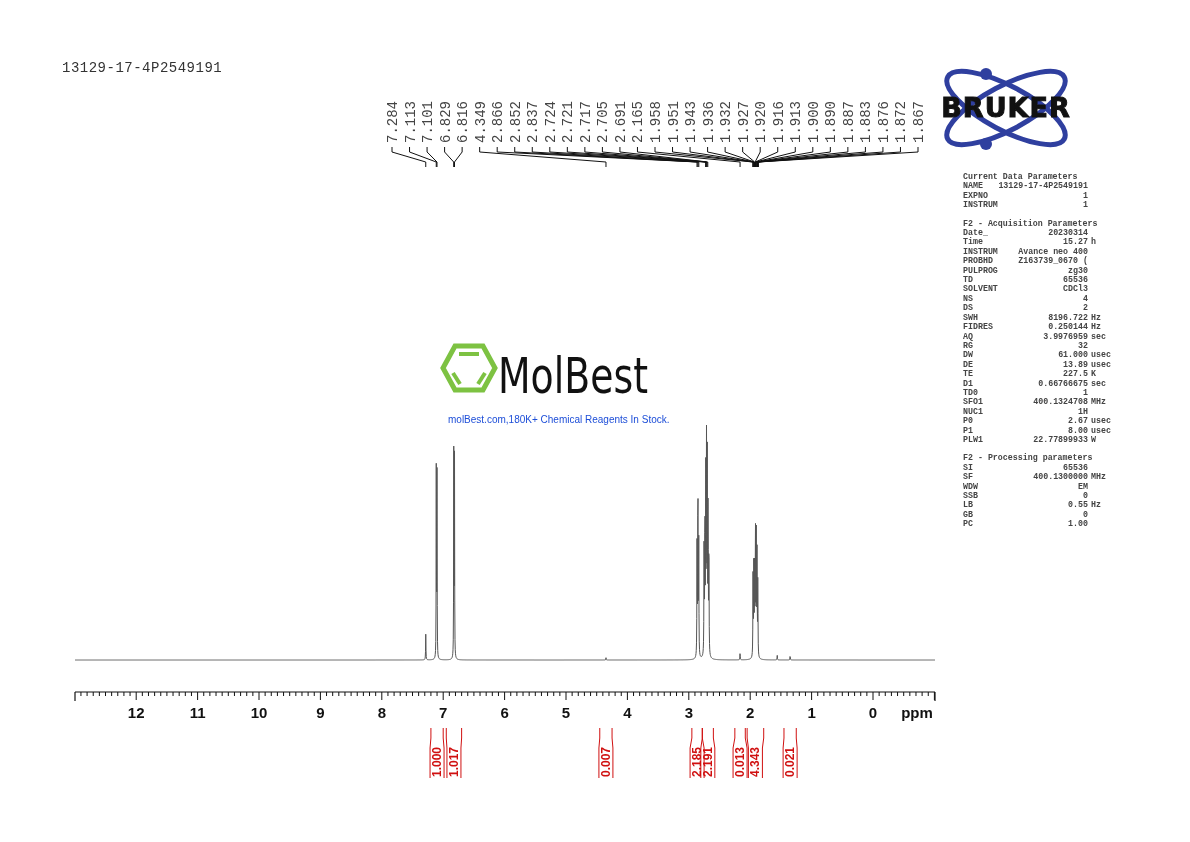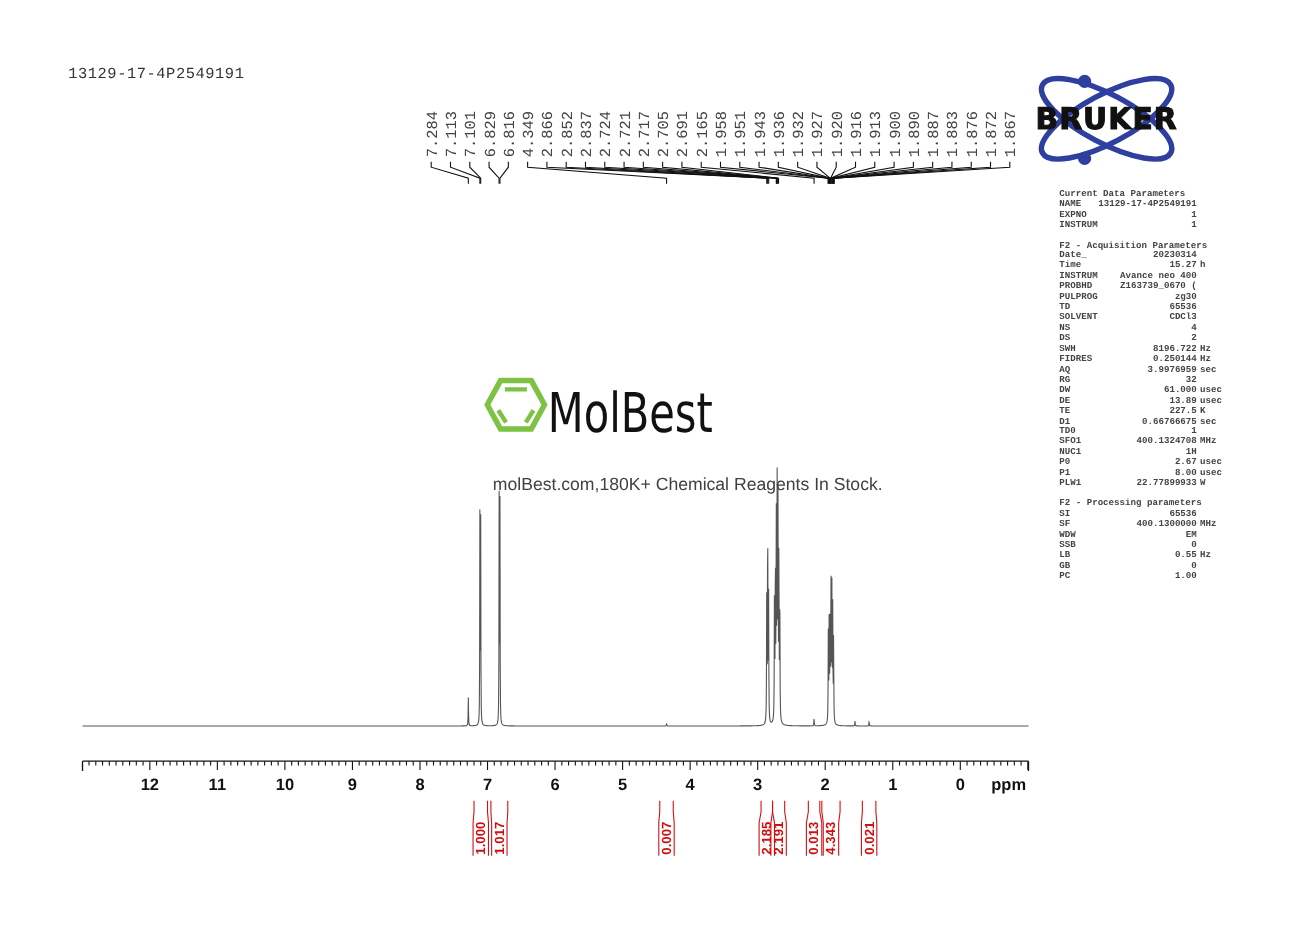--- a/index.html
+++ b/index.html
@@ -11,21 +11,21 @@
   .integ-label { font-family:"Liberation Sans", sans-serif; font-weight:bold; font-size:12px; fill:#d01010; }
   .params { position:absolute; left:963px; top:172px; width:152px; font-family:"Liberation Mono", monospace; font-size:8.3px; line-height:9.4px; color:#444;font-weight:bold; }
   .params .sec-title { white-space:nowrap; }
   .params .row { display:flex; white-space:nowrap; }
   .params .row .k { flex:0 0 auto; }
   .params .row .v { flex:1 1 auto; text-align:right; }
   .params .row .u { flex:0 0 24px; padding-left:3px; }
   .params .gap { height:9px; }
   .bruker { position:absolute; left:924px; top:62px; width:165px; height:95px; }
   .molbest { position:absolute; left:440px; top:343px; width:230px; height:58px; }
-  .molbest-tag { position:absolute; left:448px; top:432px; font-size:16px; color:#404040; white-space:nowrap; }
+  .molbest-tag { position:absolute; left:448px; top:414px; font-size:10px; color:#1d4ed8; white-space:nowrap; }
 </style>
 </head>
 <body>
 
 <div class="sample-id">13129-17-4P2549191</div>
 
 <svg class="spec" width="1190" height="842">
   <g id="peak-labels">
       <text x="0" y="0" class="peak-label" transform="translate(397,143) rotate(-90)">7.284</text>
       <text x="0" y="0" class="peak-label" transform="translate(414.53333333333336,143) rotate(-90)">7.113</text>

